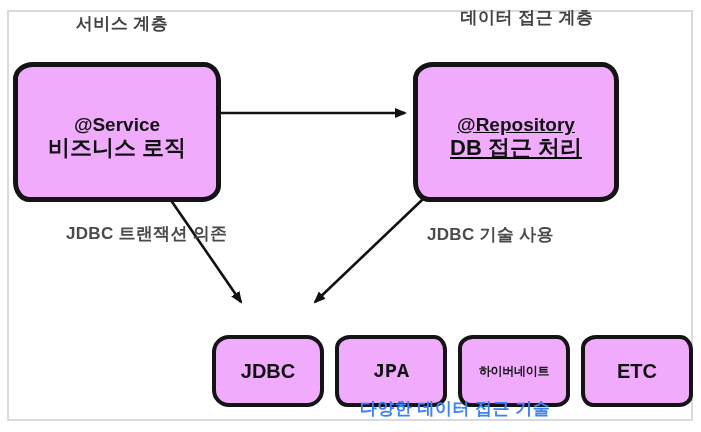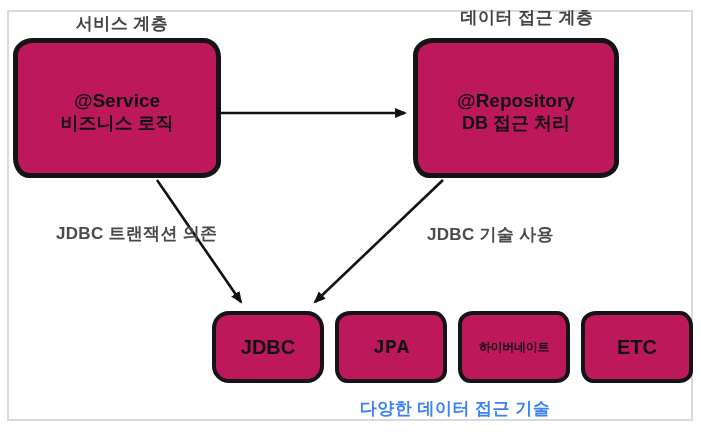--- a/index.html
+++ b/index.html
@@ -34,47 +34,48 @@
   .edge-label {
     position: absolute;
     font-size: 17px;
     font-weight: bold;
     color: #4a4a4a;
     white-space: nowrap;
     letter-spacing: 0.3px;
   }
   .node {
     position: absolute;
-    background: #be185d;
+    background: #f0abfc;
     border: 4px solid #141414;
     display: flex;
     flex-direction: column;
     align-items: center;
     justify-content: center;
     text-align: center;
+    margin-top: 24px;
   }
   .node.big {
     width: 208px; height: 140px;
     border-radius: 20px 17px 19px 16px / 17px 19px 16px 20px;
     border-width: 5px;
   }
   .node.small {
     width: 112px; height: 72px;
     border-radius: 15px 13px 14px 12px / 13px 15px 12px 14px;
     border-width: 4px;
   }
   .node .title {
     font-size: 19px;
     font-weight: bold;
     color: #111111;
     line-height: 23px;
     white-space: nowrap;
   }
   .node .subtitle {
-    font-size: 18px;
+    font-size: 22px;
     font-weight: bold;
     color: #111111;
     line-height: 23px;
     white-space: nowrap;
   }
   .node.big .text-block { padding-top: 8px; }
   .node .tech-label {
     font-size: 20px;
     font-weight: bold;
     color: #111111;
@@ -111,28 +112,28 @@
     <line x1="443" y1="180" x2="315" y2="302" stroke="#111111" stroke-width="2.6" marker-end="url(#ah)"></line>
   </svg>
 
   <div class="node big" style="left:13px; top:38px;">
     <div class="text-block">
       <div class="title">@Service</div>
       <div class="subtitle">비즈니스 로직</div>
     </div>
   </div>
 
-  <div class="node big" style="left:413px; top:38px; width:206px;">
+  <div class="node big" style="left:413px; top:38px; width:206px;text-decoration:underline;">
     <div class="text-block">
       <div class="title">@Repository</div>
       <div class="subtitle">DB 접근 처리</div>
     </div>
   </div>
 
-  <div class="edge-label" style="left:10px; top:222px;padding-left:46px;">JDBC 트랜잭션 의존</div>
+  <div class="edge-label" style="left:20px; top:222px;padding-left:46px;">JDBC 트랜잭션 의존</div>
   <div class="edge-label" style="left:427px; top:223px;">JDBC 기술 사용</div>
 
   <div class="node small" style="left:212px; top:311px;border-radius:17px;">
     <div class="tech-label">JDBC</div>
   </div>
   <div class="node small" style="left:335px; top:311px;font-family:Liberation Mono, monospace;">
     <div class="tech-label">JPA</div>
   </div>
   <div class="node small" style="left:458px; top:311px;">
     <div class="tech-label tight">하이버네이트</div>

